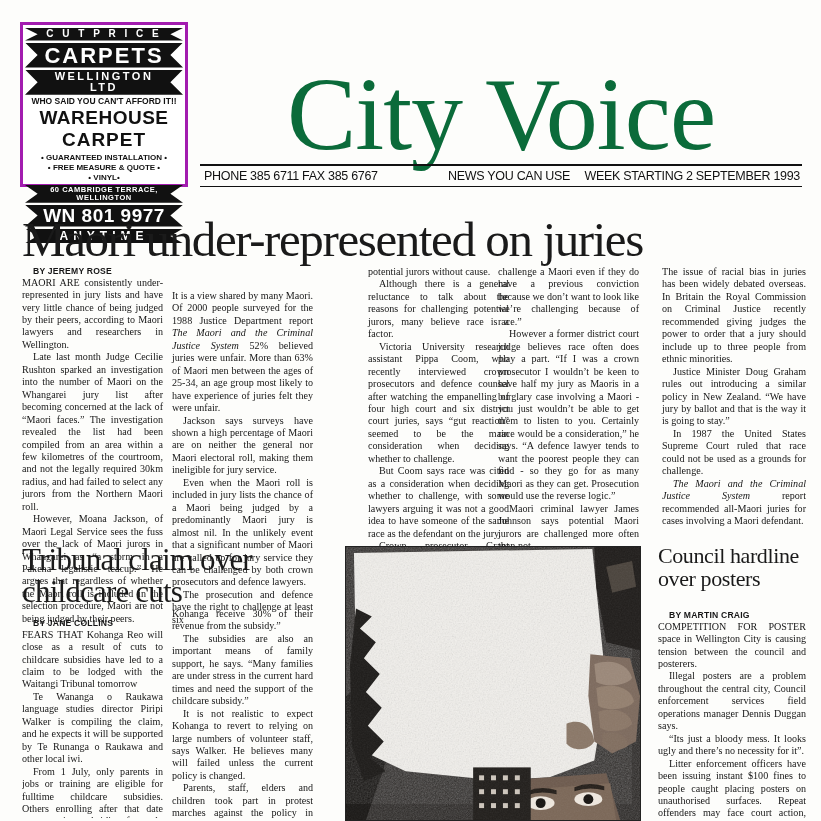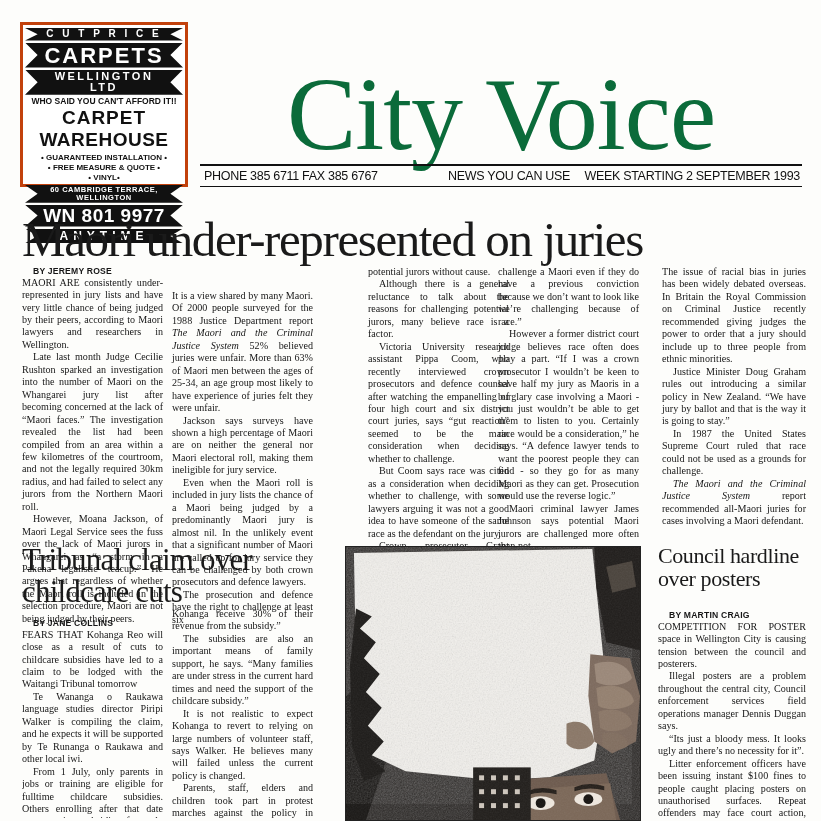--- a/index.html
+++ b/index.html
@@ -29,21 +29,21 @@
     width: 782px;
     height: 165px;
     display: flex;
     align-items: stretch;
   }
 
   
   .ad {
     width: 168px;
     background: #ffffff;
-    border: 3px solid #c2410c;
+    border: 3px solid #a21caf;
     box-sizing: border-box;
     padding: 2px 2px;
     display: flex;
     flex-direction: column;
     justify-content: space-between;
     font-family: "Liberation Sans", sans-serif;
     color: #111;
   }
   .ad-banner {
     position: relative;
@@ -187,22 +187,22 @@
 
 <div class="page">
 
   <div class="masthead-row">
 
     <div class="ad">
       <div class="ad-banner ribbon ad-b1">C U T   P R I C E</div>
       <div class="ad-banner ribbon ad-b2">CARPETS</div>
       <div class="ad-banner ribbon ad-b3">WELLINGTON LTD</div>
       <div class="ad-white ad-w1">WHO SAID YOU CAN'T AFFORD IT!!</div>
+      <div class="ad-white ad-w3">WAREHOUSE</div>
       <div class="ad-white ad-w2">CARPET</div>
-      <div class="ad-white ad-w3">WAREHOUSE</div>
       <div class="ad-white ad-bullets">
         <div>• GUARANTEED INSTALLATION •</div>
         <div>• FREE MEASURE &amp; QUOTE •</div>
         <div>• VINYL•</div>
       </div>
       <div class="ad-banner ribbon ad-b6">60 CAMBRIDGE TERRACE, WELLINGTON</div>
       <div class="ad-banner ribbon ad-b7">WN 801 9977</div>
       <div class="ad-banner ribbon ad-b8">ANYTIME</div>
     </div>
 

